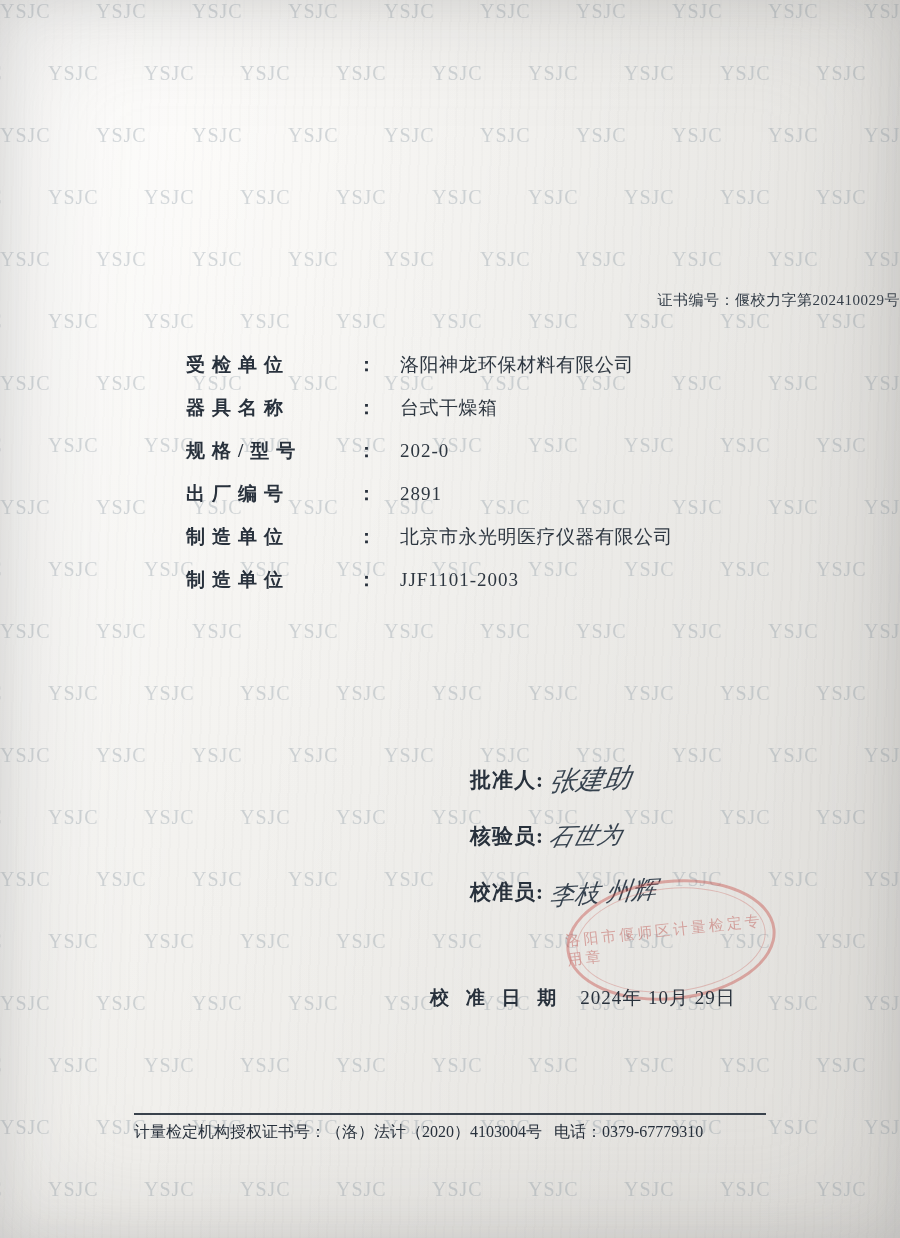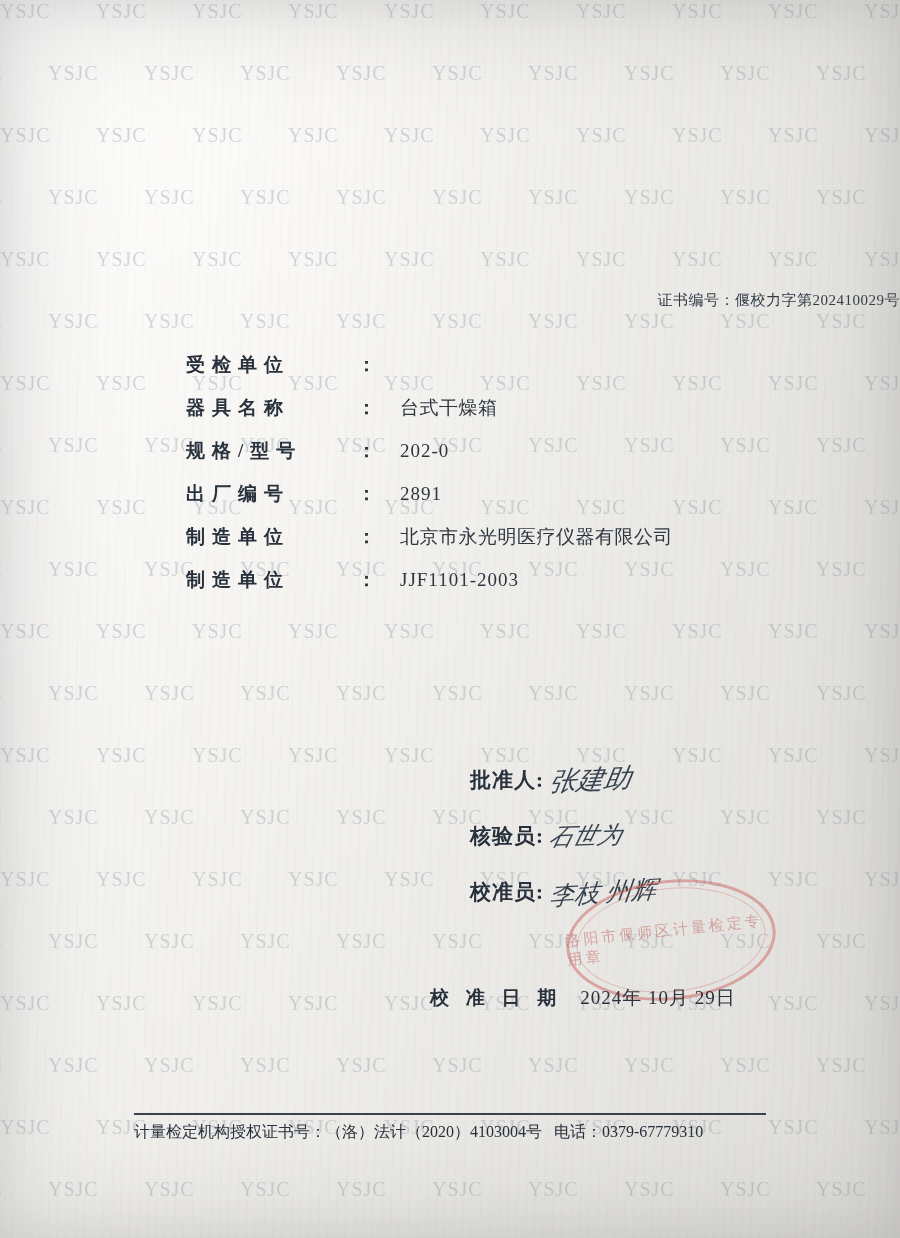--- a/index.html
+++ b/index.html
@@ -480,20 +480,21 @@
 
     <div class="cert-no">证书编号：偃校力字第202410029号</div>
 
     <div id="fields">
 
       <div class="field-row">
         <div class="field-label">
           <span class="lbl-txt">受检单位</span>
           <span class="lbl-colon">：</span>
         </div>
+        <div class="field-value">洛阳神龙环保材料有限公司</div>
       </div>
 
       <div class="field-row">
         <div class="field-label">
           <span class="lbl-txt">器具名称</span>
           <span class="lbl-colon">：</span>
         </div>
         <div class="field-value">台式干燥箱</div>
       </div>
 

